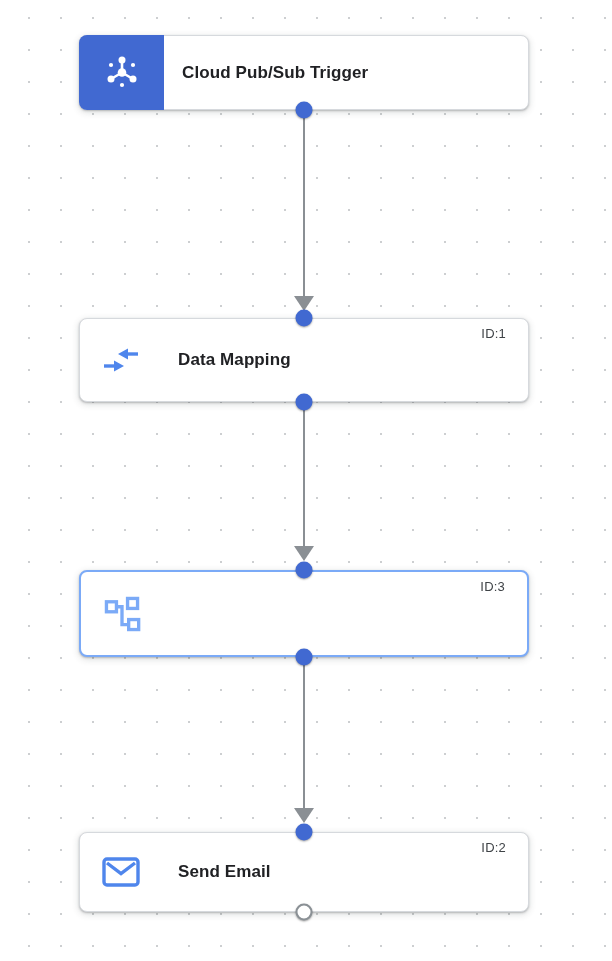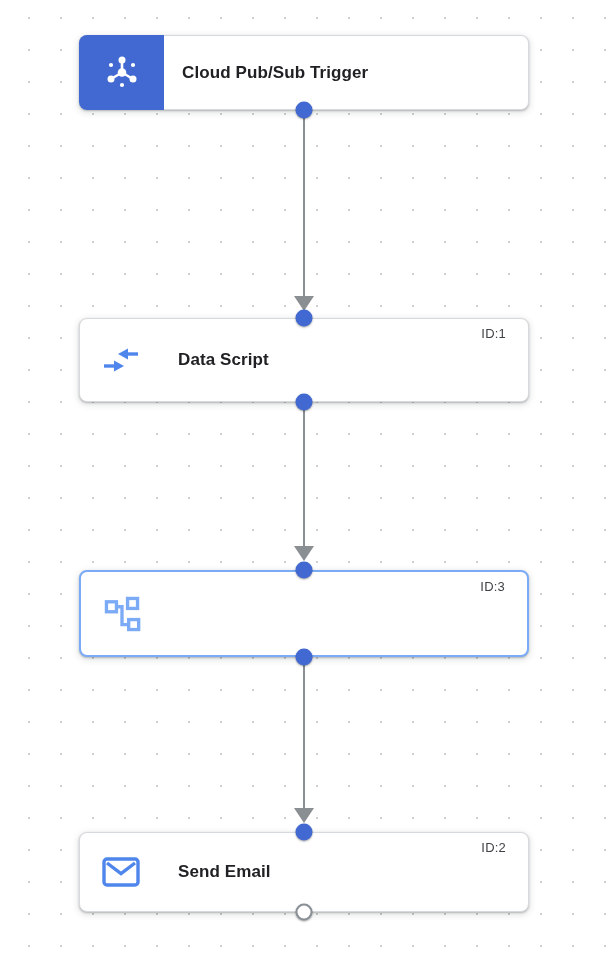--- a/index.html
+++ b/index.html
@@ -136,21 +136,21 @@
     <div class="step-icon-box">
       <svg width="40" height="30" viewBox="0 0 40 30">
         <g fill="currentColor" stroke="currentColor">
           <line x1="3" y1="21" x2="14" y2="21" stroke-width="3.4"></line>
           <polygon points="13,15.5 23,21 13,26.5" stroke="none"></polygon>
           <line x1="37" y1="9" x2="26" y2="9" stroke-width="3.4"></line>
           <polygon points="27,3.5 17,9 27,14.5" stroke="none"></polygon>
         </g>
       </svg>
     </div>
-    <div class="node-title step-title">Data Script</div>
+    <div class="node-title step-title">Data Mapping</div>
     <div class="node-id">ID:1</div>
   </div>
   <div class="port" style="top:318px;"></div>
   <div class="port" style="top:402px;"></div>
 
   <div class="node selected" style="top:570px;height:87px;">
     <div class="step-icon-box light">
       <svg width="40" height="40" viewBox="0 0 36 36">
         <g fill="none" stroke="currentColor" stroke-width="3">
           <rect x="4" y="7" width="9" height="9"></rect>

